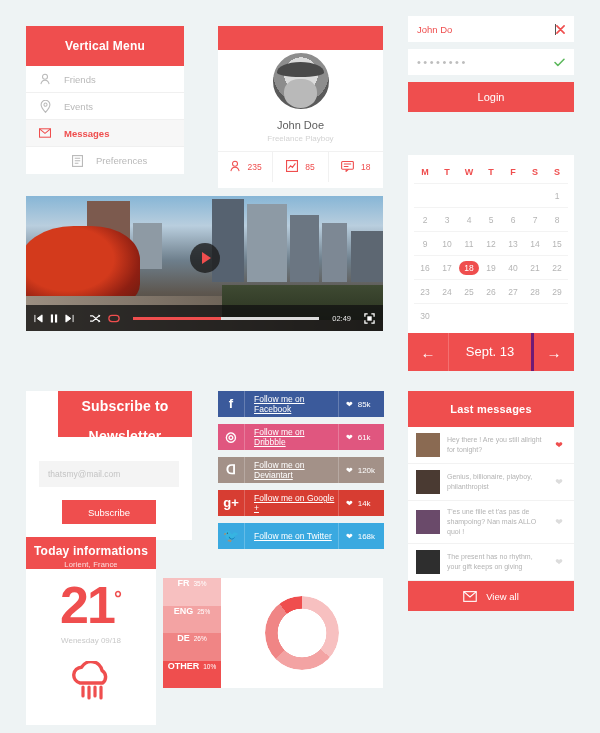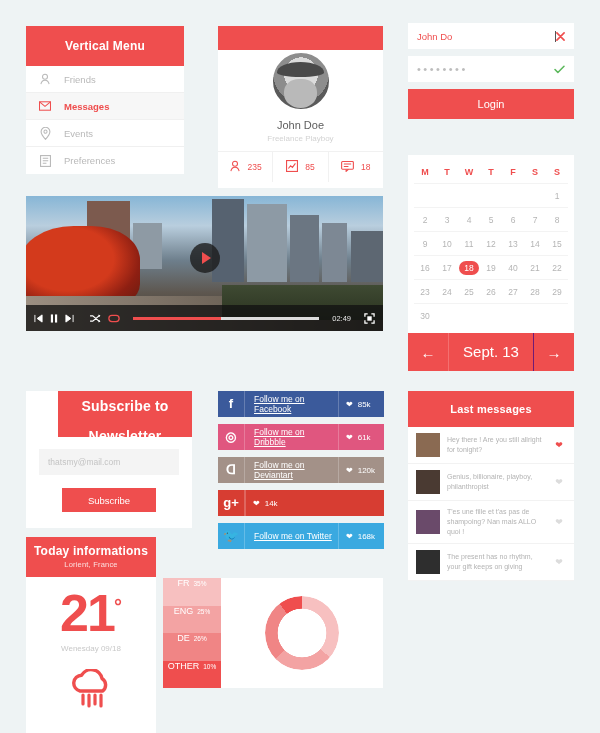--- a/index.html
+++ b/index.html
@@ -18,21 +18,21 @@
   }
 
   
   #vertical-menu { position: absolute; left: 26px; top: 26px; width: 158px; }
   #vertical-menu .hdr { height: 40px; line-height: 40px; }
   .menu-item {
     height: 27px; display: flex; align-items: center;
     border-bottom: 1px solid #f0f0f0; background: #fff;
     font-size: 9.5px; color: #b9b9b9;
   }
-  .menu-item:last-child { border-bottom: none; }
+  .menu-item:last-child { border-bottom: none; padding-left: 32px; }
   .menu-item .mi-ico { width: 38px; display: flex; justify-content: center; align-items: center; }
   .menu-item.active { background: #f7f7f7; color: #ef4e4e; font-weight: bold; }
 
   
   #profile-card { position: absolute; left: 218px; top: 26px; width: 165px; }
   #profile-top { height: 56px; background: #ef4e4e; }
   #profile-body { background: #fff; padding-bottom: 6px; }
   #avatar {
     width: 62px; height: 62px; border-radius: 50%;
     margin: -32px auto 0; border: 3px solid #fff;
@@ -44,21 +44,21 @@
   #avatar .beard { position: absolute; left: 20%; top: 46%; width: 60%; height: 52%;
     background: #b9b9b9; border-radius: 45% 45% 50% 50%; }
   #profile-name { text-align: center; font-size: 11px; color: #5d5d5d; margin-top: 7px; }
   #profile-role { text-align: center; font-size: 8px; color: #d3d3d3; margin-top: 3px; }
   #profile-stats { display: flex; border-top: 1px solid #f1f1f1; margin-top: 8px; }
   .pstat { flex: 1; height: 30px; display: flex; align-items: center; justify-content: center;
     gap: 7px; border-right: 1px solid #f1f1f1; color: #ef4e4e; font-size: 8.5px; }
   .pstat:last-child { border-right: none; }
 
   
-  #login-form { position: absolute; left: 408px; top: 23px; width: 166px; }
+  #login-form { position: absolute; left: 408px; top: 16px; width: 166px; }
   .login-field {
     height: 26px; background: #fff; display: flex; align-items: center;
     padding: 0 9px; margin-bottom: 7px; font-size: 9.5px;
   }
   #login-user-value { color: #ef4e4e; flex: 1; }
   #login-caret { display: inline-block; width: 1px; height: 11px; background: #555;
     vertical-align: -2px; margin-left: 1px; }
   #login-pass-value { color: #bdbdbd; flex: 1; letter-spacing: 2.5px; font-size: 11px; }
   #login-button { height: 30px; background: #ef4e4e; color: #fff; font-size: 11px;
     display: flex; align-items: center; justify-content: center; margin-top: 4px; }
@@ -69,22 +69,22 @@
   .cal-row { display: flex; }
   .cal-cell { flex: 1; height: 23px; display: flex; align-items: center; justify-content: center;
     font-size: 8.5px; color: #b5b5b5; }
   .cal-row.dow .cal-cell { color: #ef4e4e; font-weight: bold; font-size: 9px; height: 22px; }
   .cal-row.week { border-top: 1px solid #f3f3f3; }
   .cal-cell.today { color: #fff; }
   .cal-cell.today span { background: #ef4e4e; border-radius: 9px; padding: 2px 5px; display: inline-block; }
   #cal-footer { height: 38px; background: #ef4e4e; display: flex; align-items: center;
     margin-top: 6px; color: #fff; }
   #cal-prev, #cal-next { width: 40px; text-align: center; font-size: 15px; }
-  #cal-label { flex: 1; text-align: center; font-size: 15px; border-left: 1px solid #f47070;
-    border-right: 1px solid #701a75; line-height: 38px; height: 38px; }
+  #cal-label { flex: 1; text-align: center; font-size: 13px; border-left: 1px solid #f47070;
+    border-right: 3px solid #701a75; line-height: 38px; height: 38px; }
 
   
   #video-player { position: absolute; left: 26px; top: 196px; width: 357px; height: 135px;
     overflow: hidden; }
   #video-img { position: absolute; inset: 0;
     background:
       radial-gradient(ellipse 60px 44px at 22px 120px, rgba(255,200,120,.55), transparent 70%),
       linear-gradient(to bottom, #87b6d6 0%, #b9cede 22%, #6d7e8b 48%, #5d564e 72%, #3b3a37 100%);
   }
   .bld { position: absolute; background: #6e7781; }
@@ -97,21 +97,21 @@
     background: rgba(18,18,18,.78); display: flex; align-items: center; padding: 0 8px; gap: 7px;
     color: #fff; font-size: 8px; }
   #video-progress { flex: 1; height: 3px; background: rgba(255,255,255,.85); position: relative;
     margin: 0 6px; }
   #video-progress-fill { position: absolute; left: 0; top: 0; bottom: 0; width: 47%; background: #ef4e4e; }
   #video-time { font-size: 7.5px; color: #e8e8e8; }
 
   
   #newsletter { position: absolute; left: 26px; top: 391px; width: 166px; }
   #newsletter .hdr { height: 46px; line-height: 30px; font-size: 14px; margin-left: 32px; }
-  #newsletter-body { background: #fff; padding: 12px 13px 16px; }
+  #newsletter-body { background: #fff; padding: 24px 13px 16px; }
   #newsletter-input { height: 26px; background: #f4f4f4; display: flex; align-items: center;
     padding: 0 9px; font-size: 8.5px; color: #c4c4c4; }
   #newsletter-submit { width: 94px; height: 24px; background: #ef4e4e; color: #fff;
     font-size: 9.5px; display: flex; align-items: center; justify-content: center;
     margin: 13px auto 0; }
 
   
   #socials { position: absolute; left: 218px; top: 391px; width: 166px; }
   .social-btn { height: 26px; margin-bottom: 7px; display: flex; align-items: center;
     color: #fff; font-size: 8.5px; }
@@ -129,75 +129,75 @@
     border-bottom: 1px solid #f2f2f2; gap: 7px; }
   .msg-avatar { width: 24px; height: 24px; flex: none; }
   .msg-text { flex: 1; font-size: 7px; line-height: 1.45; color: #b3b3b3; }
   .msg-heart { width: 14px; text-align: center; font-size: 9px; color: #dcdcdc; }
   .msg-heart.on { color: #ef4e4e; }
   #msg-viewall { height: 30px; background: #ef4e4e; color: #fff; display: flex;
     align-items: center; justify-content: center; gap: 9px; font-size: 9.5px; }
 
   
   #weather { position: absolute; left: 26px; top: 537px; width: 130px; }
-  #weather .hdr { padding: 7px 0 8px; }
+  #weather .hdr { padding: 7px 0 0; }
   #weather-city { font-size: 7.5px; font-weight: normal; opacity: .82; margin-top: 2px; }
   #weather-body { background: #fff; padding: 12px 0 18px; text-align: center; }
   #weather-temp { color: #ef4e4e; font-size: 52px; font-weight: bold; line-height: .95;
     letter-spacing: -2px; }
   #weather-temp sup { font-size: 20px; vertical-align: super; letter-spacing: 0; }
   #weather-date { font-size: 8px; color: #c8c8c8; margin-top: 6px; }
   #weather-icon { margin-top: 16px; }
 
   
   #statistics { position: absolute; left: 163px; top: 578px; width: 220px; }
   #statistics .hdr { height: 26px; line-height: 26px; font-size: 10.5px; }
   #statistics .hdr small { font-size: 7.5px; font-weight: normal; }
   #stats-body { display: flex; background: #fff; height: 110px; }
   #stats-legend { width: 58px; }
   .legend-row { height: 27.5px; display: flex; align-items: baseline; justify-content: center;
     gap: 4px; color: #fff; }
-  .legend-name { font-size: 9px; font-weight: normal; }
+  .legend-name { font-size: 9px; font-weight: bold; }
   .legend-pct { font-size: 6.5px; }
   #stats-chart { flex: 1; display: flex; align-items: center; justify-content: center; }
 </style>
 </head>
 <body>
 
 <div class="page">
 
   <div class="card" id="vertical-menu">
     <div class="hdr">Vertical Menu</div>
     <div id="menu-items">
   <div class="menu-item">
     <span class="mi-ico">
             <svg width="12" height="12" viewBox="0 0 14 14">
               <circle cx="7" cy="4.3" r="2.9" fill="none" stroke="currentColor" stroke-width="1.2"></circle>
               <path d="M2.2 13c.6-3.2 2.5-4.6 4.8-4.6S11.2 9.8 11.8 13" fill="none" stroke="currentColor" stroke-width="1.2"></path>
             </svg>
           </span>
     <span>Friends</span>
   </div>
+  <div class="menu-item">
+    <span class="mi-ico">
+            <svg width="11" height="13" viewBox="0 0 12 14">
+              <path d="M6 13.3C6 13.3 10.8 8 10.8 5A4.8 4.8 0 0 0 1.2 5C1.2 8 6 13.3 6 13.3z" fill="none" stroke="currentColor" stroke-width="1.2"></path>
+              <circle cx="6" cy="5" r="1.7" fill="none" stroke="currentColor" stroke-width="1.1"></circle>
+            </svg>
+          </span>
+    <span>Events</span>
+  </div>
   <div class="menu-item active">
     <span class="mi-ico">
             <svg width="12" height="10" viewBox="0 0 14 11">
               <rect x="0.6" y="0.6" width="12.8" height="9.8" fill="none" stroke="currentColor" stroke-width="1.2"></rect>
               <path d="M0.6 0.6L7 6 13.4 0.6" fill="none" stroke="currentColor" stroke-width="1.2"></path>
             </svg>
           </span>
     <span>Messages</span>
-  </div>
-  <div class="menu-item">
-    <span class="mi-ico">
-            <svg width="11" height="13" viewBox="0 0 12 14">
-              <path d="M6 13.3C6 13.3 10.8 8 10.8 5A4.8 4.8 0 0 0 1.2 5C1.2 8 6 13.3 6 13.3z" fill="none" stroke="currentColor" stroke-width="1.2"></path>
-              <circle cx="6" cy="5" r="1.7" fill="none" stroke="currentColor" stroke-width="1.1"></circle>
-            </svg>
-          </span>
-    <span>Events</span>
   </div>
   <div class="menu-item">
     <span class="mi-ico">
             <svg width="11" height="12" viewBox="0 0 12 13">
               <rect x="0.6" y="0.6" width="10.8" height="11.8" fill="none" stroke="currentColor" stroke-width="1.2"></rect>
               <path d="M3 3.6h6M3 6.3h6M3 9h4" stroke="currentColor" stroke-width="1.1"></path>
             </svg>
           </span>
     <span>Preferences</span>
   </div>
@@ -396,20 +396,21 @@
     <span class="social-label">Follow me on Dribbble</span>
     <span class="social-count"><span>❤</span>61k</span>
   </div>
   <div class="social-btn" style="background:#a39188">
     <span class="social-ico">ᗡ</span>
     <span class="social-label">Follow me on Deviantart</span>
     <span class="social-count"><span>❤</span>120k</span>
   </div>
   <div class="social-btn" style="background:#d73d32">
     <span class="social-ico">g+</span>
+    <span class="social-label">Follow me on Google +</span>
     <span class="social-count"><span>❤</span>14k</span>
   </div>
   <div class="social-btn" style="background:#3aa9e0">
     <span class="social-ico">🐦</span>
     <span class="social-label">Follow me on Twitter</span>
     <span class="social-count"><span>❤</span>168k</span>
   </div>
     </div>
 
   <div id="messages">
@@ -429,20 +430,27 @@
     <span class="msg-avatar" style="background:#6a4a6a"></span>
     <span class="msg-text">T'es une fille et t'as pas de shampoing? Nan mais ALLO quoi !</span>
     <span class="msg-heart">❤</span>
   </div>
   <div class="msg-item">
     <span class="msg-avatar" style="background:#2e2e2e"></span>
     <span class="msg-text">The present has no rhythm, your gift keeps on giving</span>
     <span class="msg-heart">❤</span>
   </div>
       </div>
+    <div id="msg-viewall">
+      <svg width="14" height="11" viewBox="0 0 15 12">
+        <rect x="0.7" y="0.7" width="13.6" height="10.6" fill="none" stroke="#fff" stroke-width="1.2"></rect>
+        <path d="M0.7 0.7L7.5 6.5 14.3 0.7" fill="none" stroke="#fff" stroke-width="1.2"></path>
+      </svg>
+      <span>View all</span>
+    </div>
   </div>
 
   <div class="card" id="weather">
     <div class="hdr">
       <div>Today informations</div>
       <div id="weather-city">Lorient, France</div>
     </div>
     <div id="weather-body">
       <div id="weather-temp"><span>21</span><sup>°</sup></div>
       <div id="weather-date">Wenesday 09/18</div>

